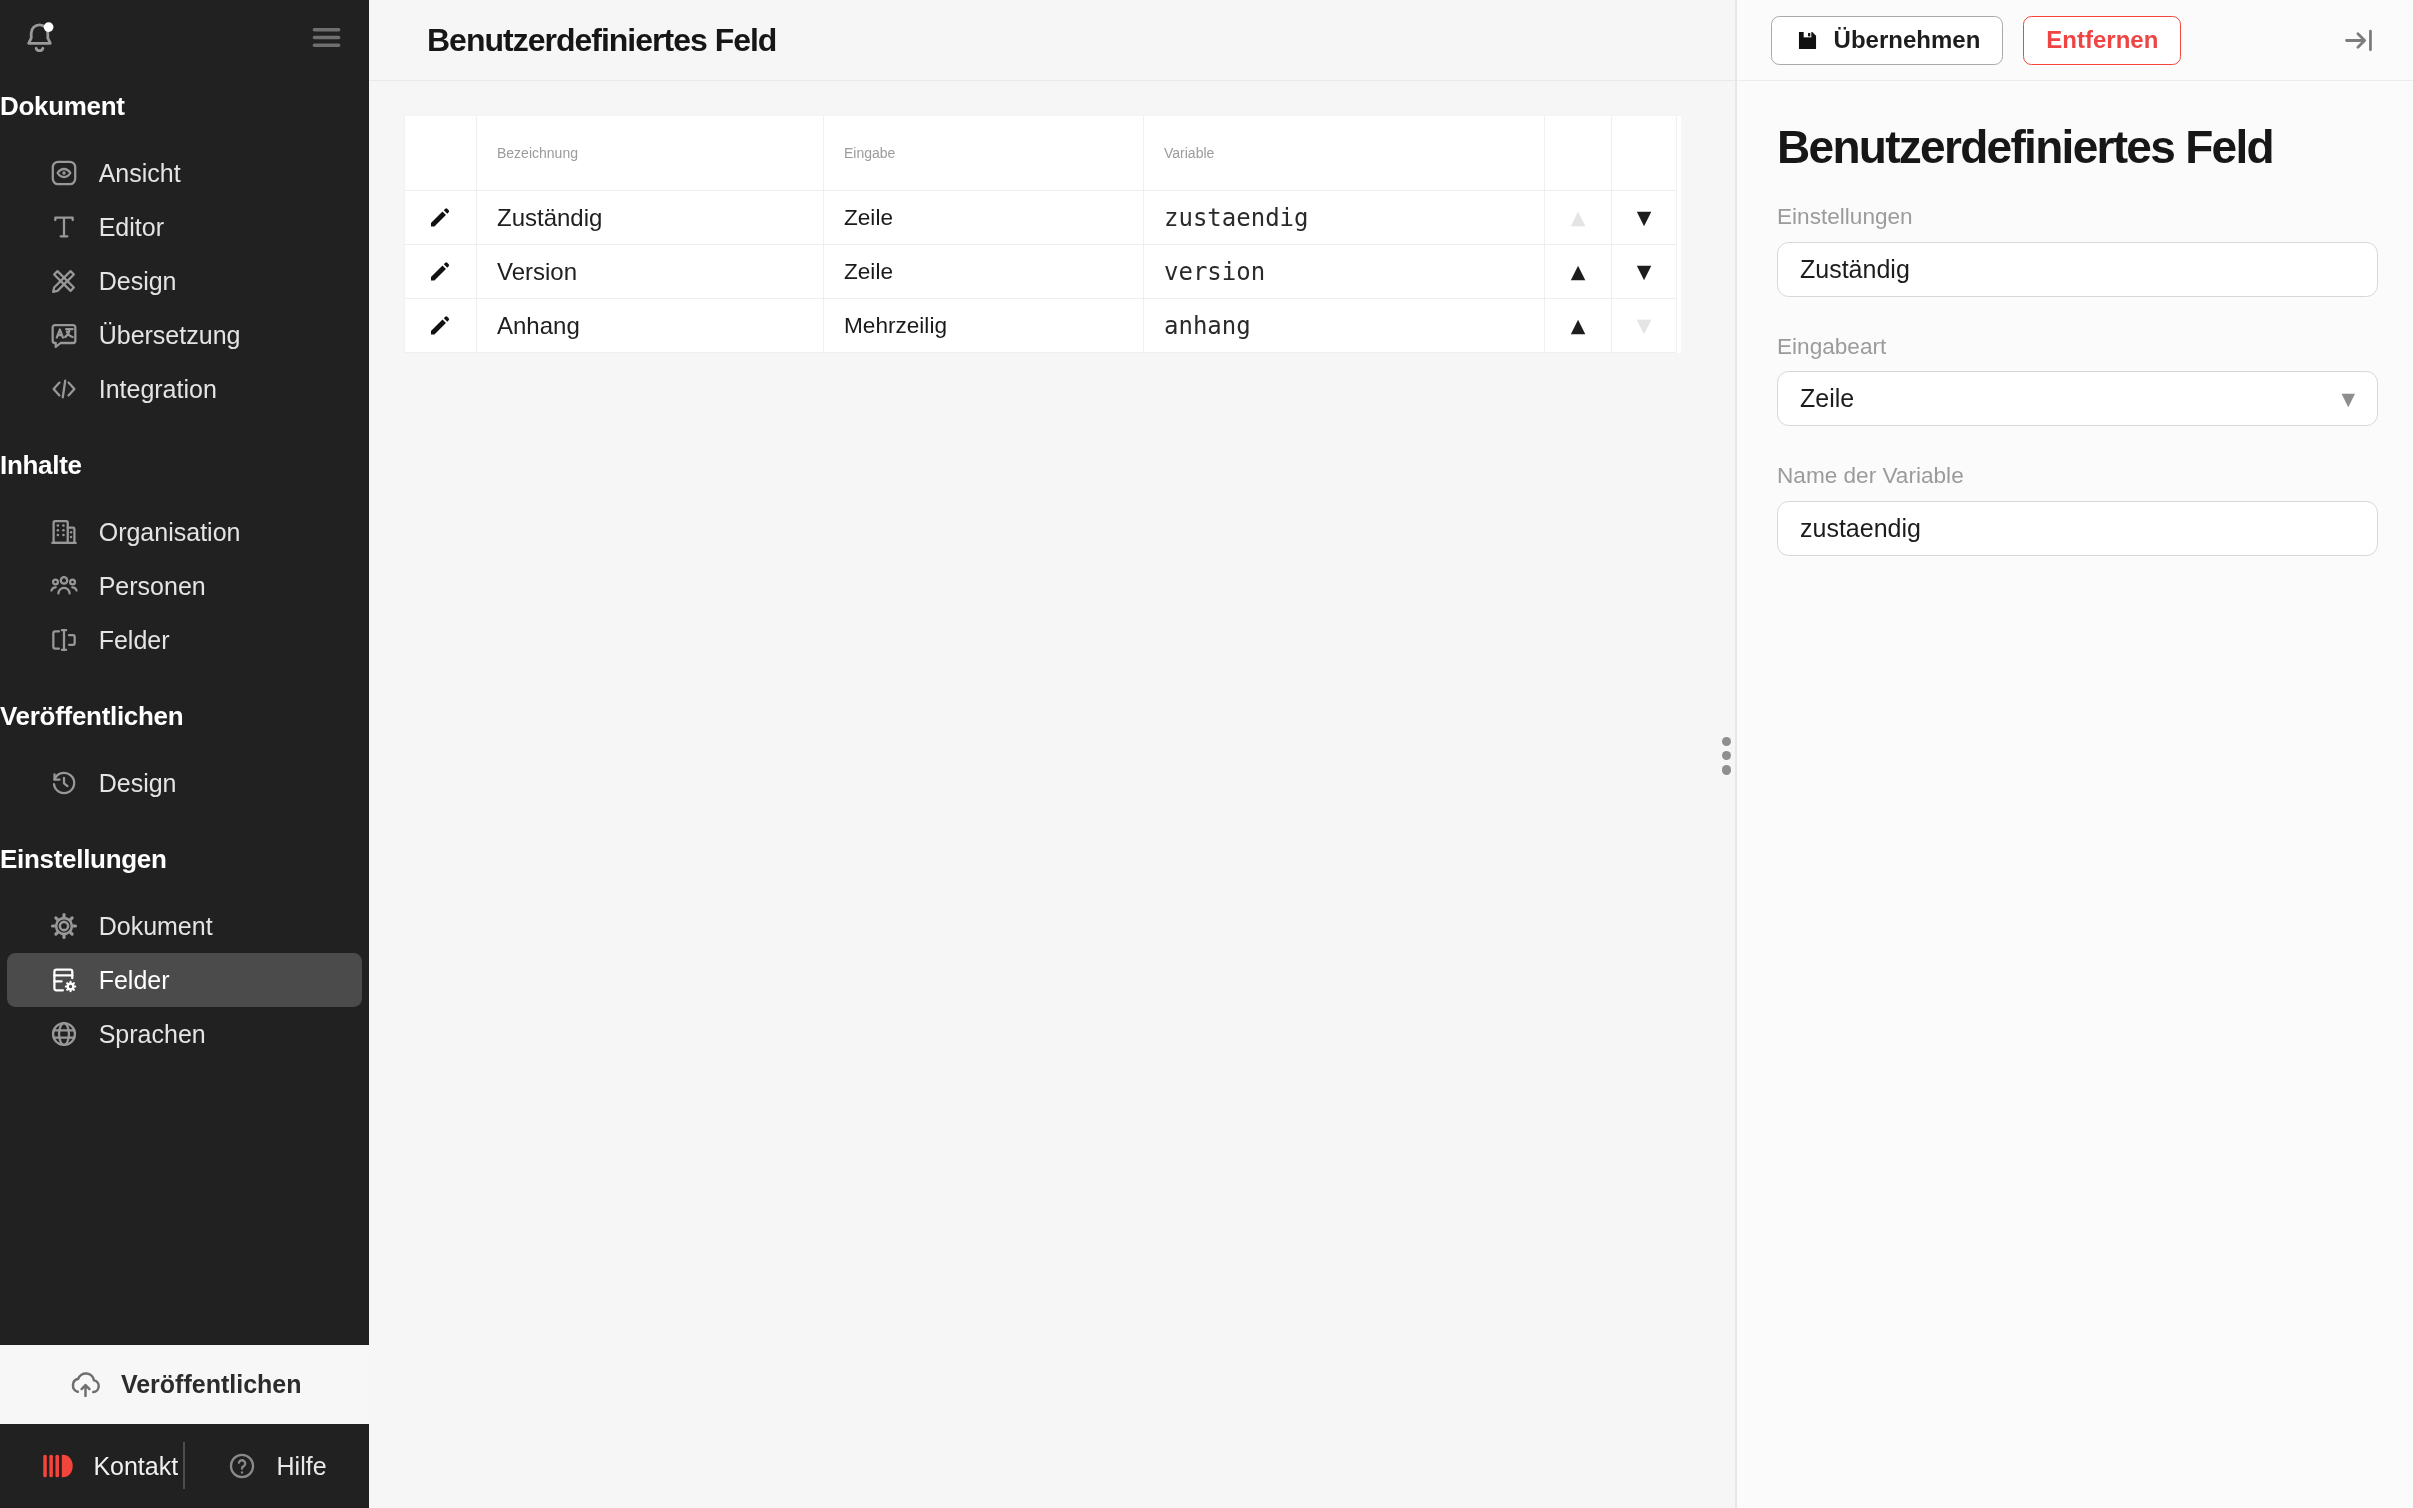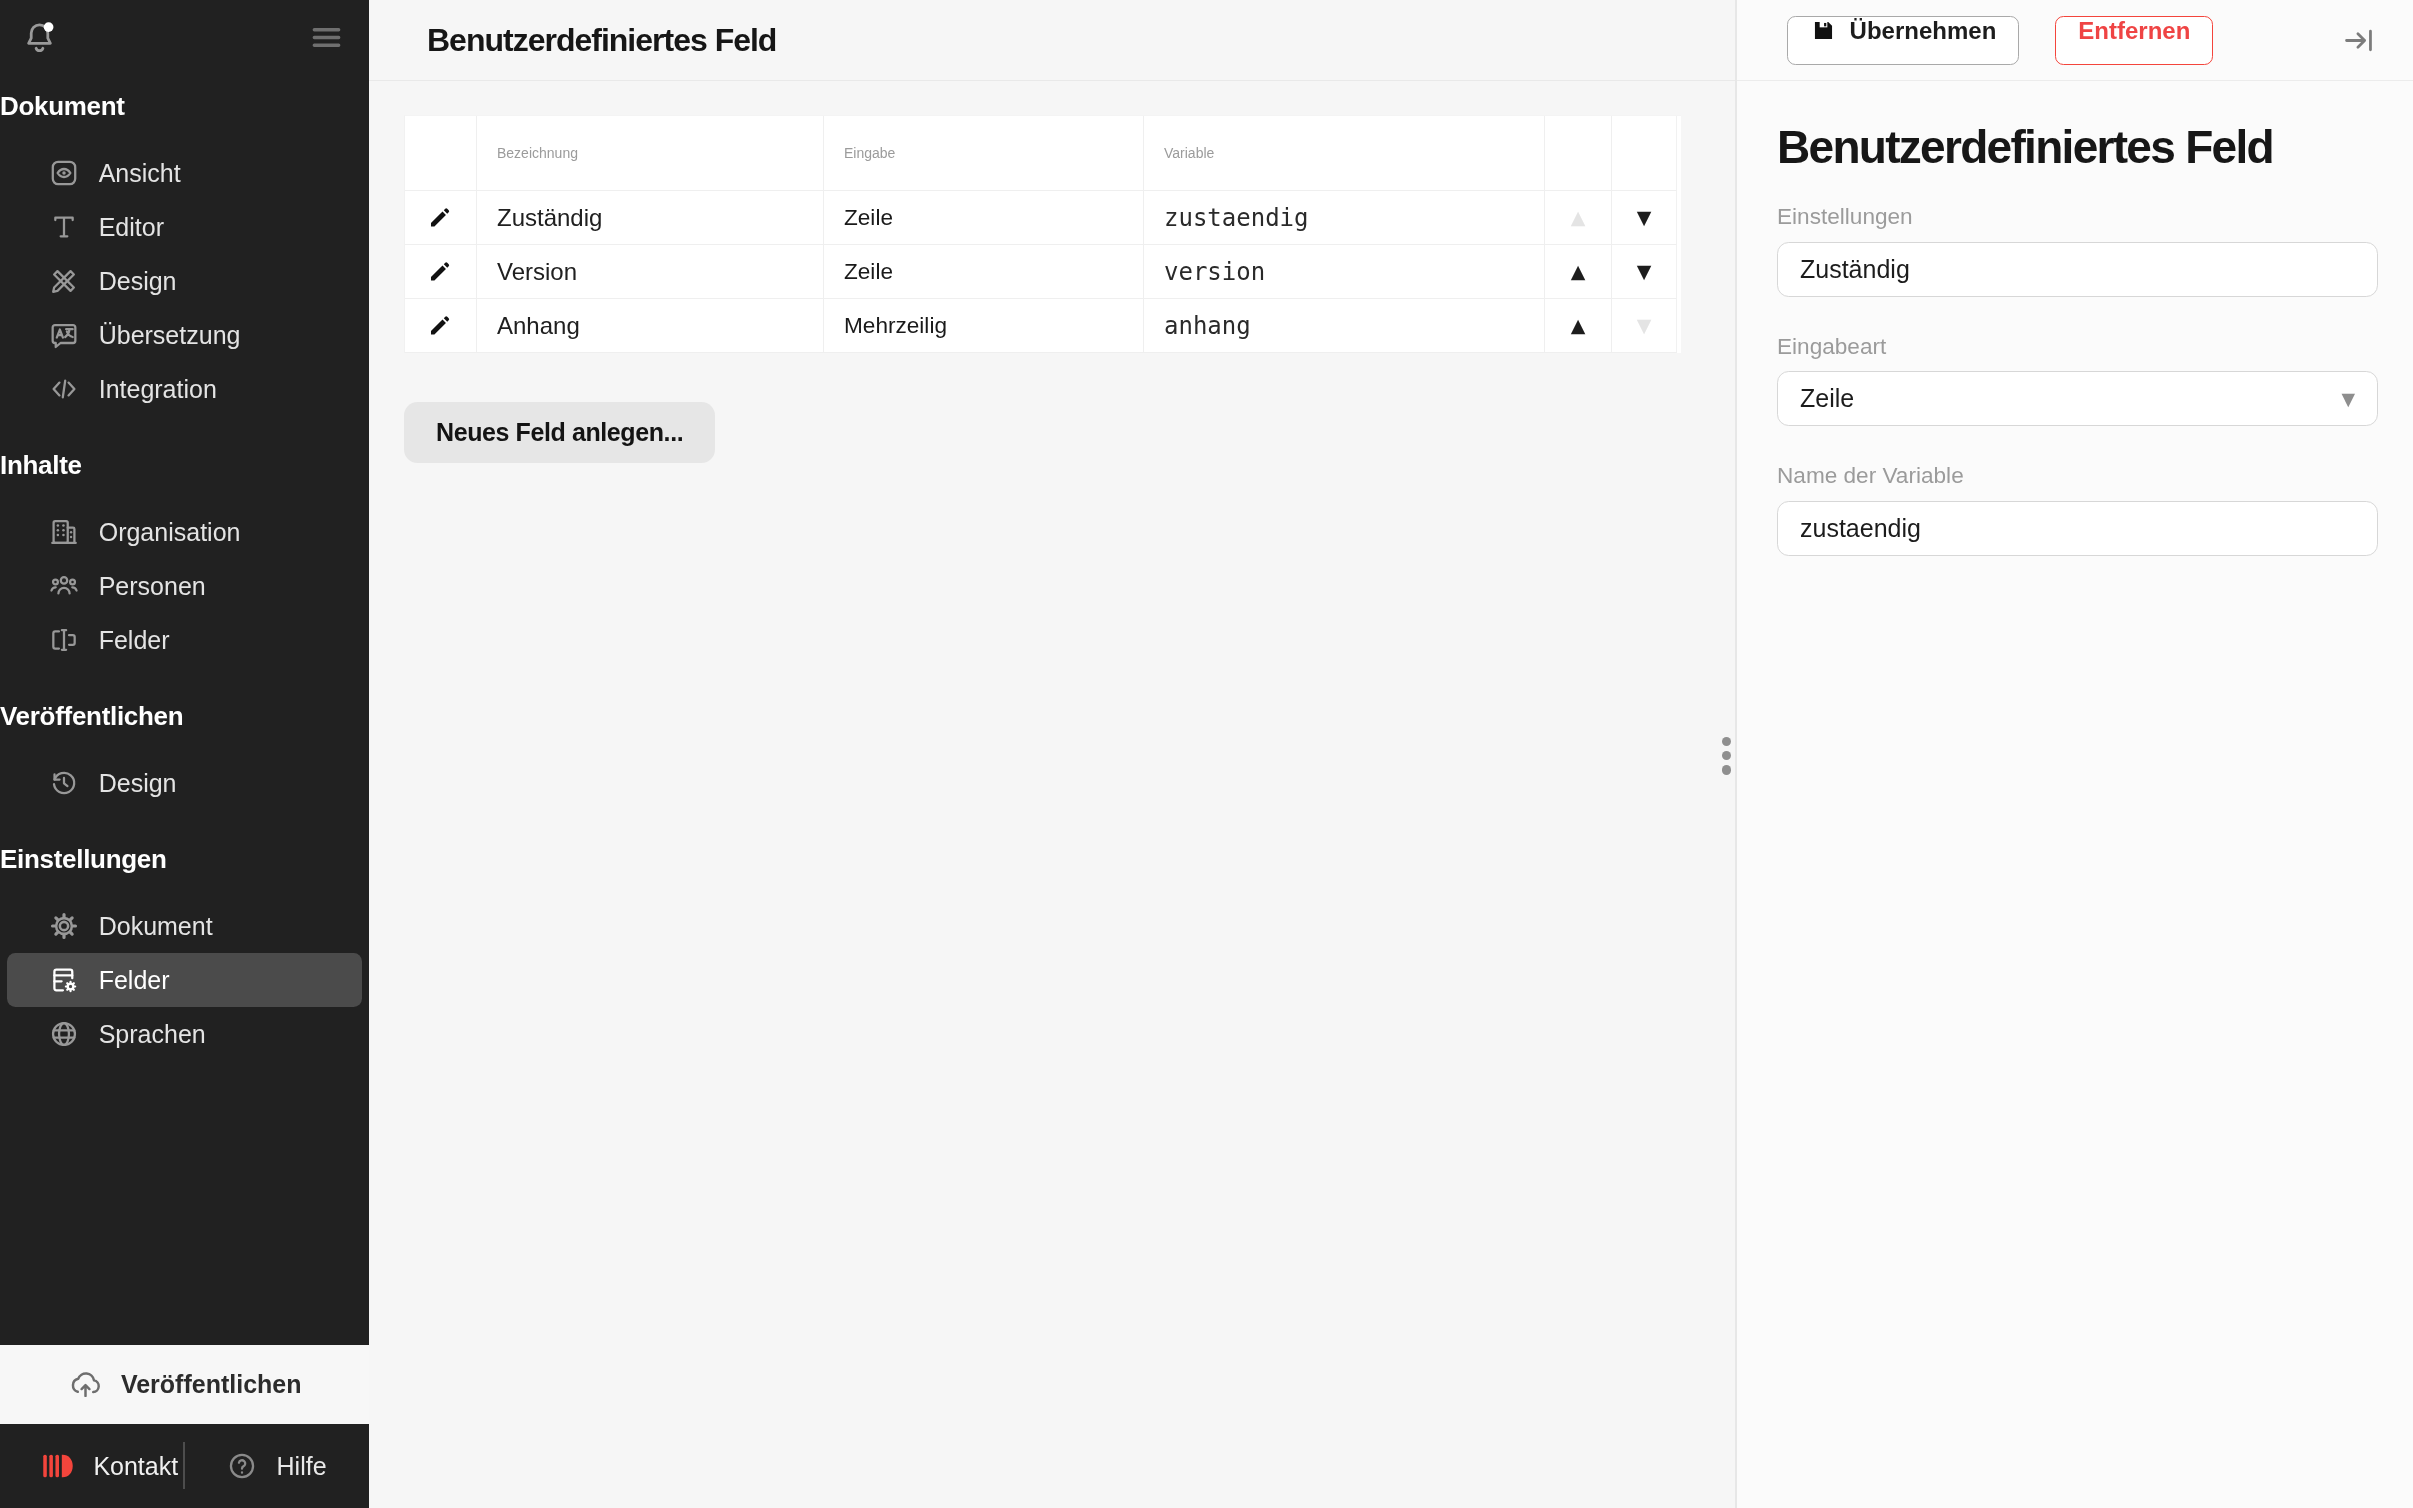--- a/index.html
+++ b/index.html
@@ -56,21 +56,21 @@
   .new-field-btn { margin:49px 0 0 35px; height:61px; padding:0 32px; width:fit-content; background:#e6e6e6; border:none; border-radius:13.4px; font-family:inherit; font-size:25px; font-weight:700; color:#141414; letter-spacing:-0.4px; cursor:pointer; }
 
   
   .splitter { width:1.7px; background:#e7e7e7; position:relative; flex-shrink:0; cursor:col-resize; }
   .splitter .handle { position:absolute; left:-13.4px; top:737px; display:flex; flex-direction:column; gap:5px; }
   .splitter .dot { width:9.2px; height:9.2px; border-radius:50%; background:#8f8f8f; }
 
   
   .panel { width:676px; flex-shrink:0; background:#fbfbfb; display:flex; flex-direction:column; }
   .panel-header { height:81px; border-bottom:1.7px solid #ececec; display:flex; align-items:center; gap:20px; padding:0 37px 0 34px; flex-shrink:0; }
-  .btn { height:49px; border-radius:8.4px; display:flex; gap:12.6px; font-family:inherit; font-size:24px; font-weight:600; padding:0 22px; cursor:pointer;margin-left:16px; }
+  .btn { height:49px; border-radius:8.4px; display:flex; align-items:center; gap:12.6px; font-family:inherit; font-size:24px; font-weight:600; padding:0 22px; cursor:pointer; }
   .btn-apply { border:1.7px solid #a9a9a9; background:#ffffff; color:#1d1d1d; }
   .btn-apply .s-icon { width:27px; height:27px; display:flex; color:#111; }
   .btn-apply .s-icon svg { width:27px; height:27px; }
   .btn-remove { border:1.7px solid #f4453c; background:#ffffff; color:#ef4444; }
   .collapse-btn { margin-left:auto; background:none; border:none; color:#7c7c7c; cursor:pointer; width:35px; height:35px; display:flex; }
   .collapse-btn svg { width:35px; height:35px; }
   .panel-body { padding:39px 35px 0 40px; }
   .panel-title { font-size:46px; font-weight:800; color:#171717; letter-spacing:-1.7px; margin-bottom:30px; }
   .field { margin-top:37px; }
   .field:first-of-type { margin-top:0; }
@@ -335,21 +335,20 @@
       <div class="cell dcell cell-input">Mehrzeilig</div>
       <div class="cell dcell cell-var">anhang</div>
       <div class="cell dcell cell-center">
         <button class="arrow-btn">▲</button>
       </div>
       <div class="cell dcell cell-center last">
         <button class="arrow-btn disabled">▼</button>
       </div>
     </div>
 
-    <button class="new-field-btn">Neues Feld anlegen...</button>
   </main>
 
   <div class="splitter">
     <div class="handle">
       <div class="dot"></div>
         <div class="dot"></div>
         <div class="dot"></div>
     </div>
   </div>
 

